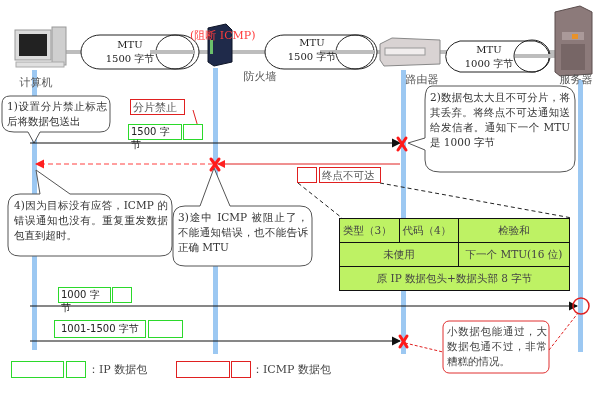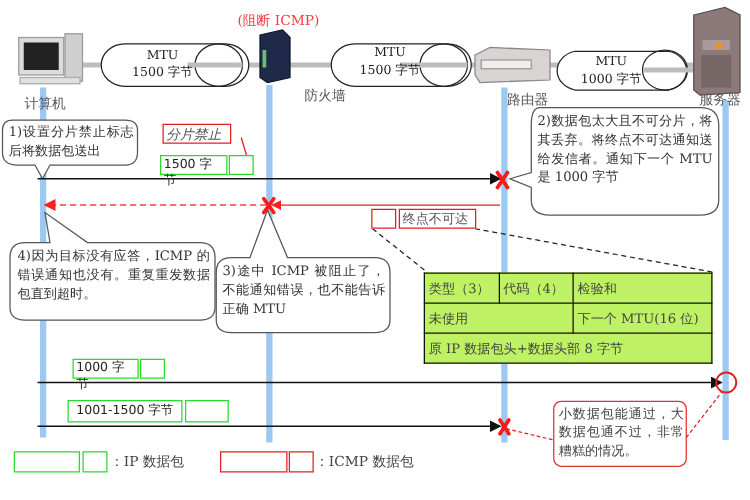--- a/index.html
+++ b/index.html
@@ -6,23 +6,23 @@
   body { width:600px; height:400px; position:relative; overflow:hidden;
          font-family:"DejaVu Serif", serif; color:#222; }
   .abs { position:absolute; }
   .lifeline { position:absolute; width:5px; background:#9cc8f2; }
   .device-label { position:absolute; font-size:11px; color:#555; text-align:center; }
   .pipe-label { position:absolute; font-size:10px; text-align:center; line-height:14px; color:#222; }
   .green-box { position:absolute; border:1px solid #2bd92b; font-size:10px; font-family:"DejaVu Sans", sans-serif; line-height:13px; padding:0 2px; box-sizing:border-box; background:#fff; }
   .red-box { position:absolute; border:1px solid #e02020; font-size:11px; line-height:15px; padding:0 2px; box-sizing:border-box; color:#555; background:#fff; }
   .bubble-text { position:absolute; font-size:10.5px; line-height:15px; color:#333; text-align:justify; }
   table.icmp { position:absolute; border-collapse:collapse; font-size:10.5px; background:#bef264; }
-  table.icmp td { border:1px solid #111; height:23px; padding:0 3px; color:#444; white-space:nowrap; }
+  table.icmp td { border:1px solid #111; height:23px; text-align:center; padding:0 3px; color:#444; white-space:nowrap; }
   .legend-text { position:absolute; font-size:11px; color:#444; }
-  .top-note { position:absolute; font-size:11px; color:#ff3c3c; }
+  .top-note { position:absolute; font-size:11px; color:#ff3c3c;margin-top:19px; }
 </style>
 </head>
 <body>
 
 <div class="lifeline" style="left:32px; top:70px; height:280px;"></div>
 <div class="lifeline" style="left:213px; top:68px; height:286px;"></div>
 <div class="lifeline" style="left:401px; top:70px; height:284px;"></div>
 <div class="lifeline" style="left:578px; top:80px; height:272px;"></div>
 
 <svg class="abs" style="left:0;top:0" width="600" height="100">
@@ -143,21 +143,21 @@
       <line x1="407" y1="336" x2="400" y2="347"></line>
   </g>
 </svg>
 
 <div class="bubble-text" style="left:7px; top:99px; width:100px;">1)设置分片禁止标志后将数据包送出</div>
 <div class="bubble-text" style="left:430px; top:90px; width:140px;">2)数据包太大且不可分片，将其丢弃。将终点不可达通知送给发信者。通知下一个 MTU 是 1000 字节</div>
 <div class="bubble-text" style="left:14px; top:198px; width:154px;">4)因为目标没有应答，ICMP 的错误通知也没有。重复重发数据包直到超时。</div>
 <div class="bubble-text" style="left:178px; top:210px; width:130px;">3)途中 ICMP 被阻止了，不能通知错误，也不能告诉正确 MTU</div>
 <div class="bubble-text" style="left:447px; top:324px; width:100px; color:#444;">小数据包能通过，大数据包通不过，非常糟糕的情况。</div>
 
-<div class="red-box" style="left:130px; top:99px; width:55px; height:16px;font-style:italic;">分片禁止</div>
+<div class="red-box" style="left:130px; top:99px; width:55px; height:16px;">分片禁止</div>
 <div class="green-box" style="left:128px; top:124px; width:54px; height:16px;">1500 字节</div>
 <div class="green-box" style="left:183px; top:124px; width:20px; height:16px;"></div>
 
 <div class="red-box" style="left:297px; top:167px; width:20px; height:16px;"></div>
 <div class="red-box" style="left:319px; top:167px; width:62px; height:16px; font-size:10.5px; line-height:14px;">终点不可达</div>
 
 <div class="green-box" style="left:58px; top:287px; width:53px; height:16px;">1000 字节</div>
 <div class="green-box" style="left:112px; top:287px; width:20px; height:16px;"></div>
 <div class="green-box" style="left:54px; top:320px; width:92px; height:18px; padding-left:6px; line-height:16px;">1001-1500 字节</div>
 <div class="green-box" style="left:148px; top:320px; width:35px; height:18px;"></div>

